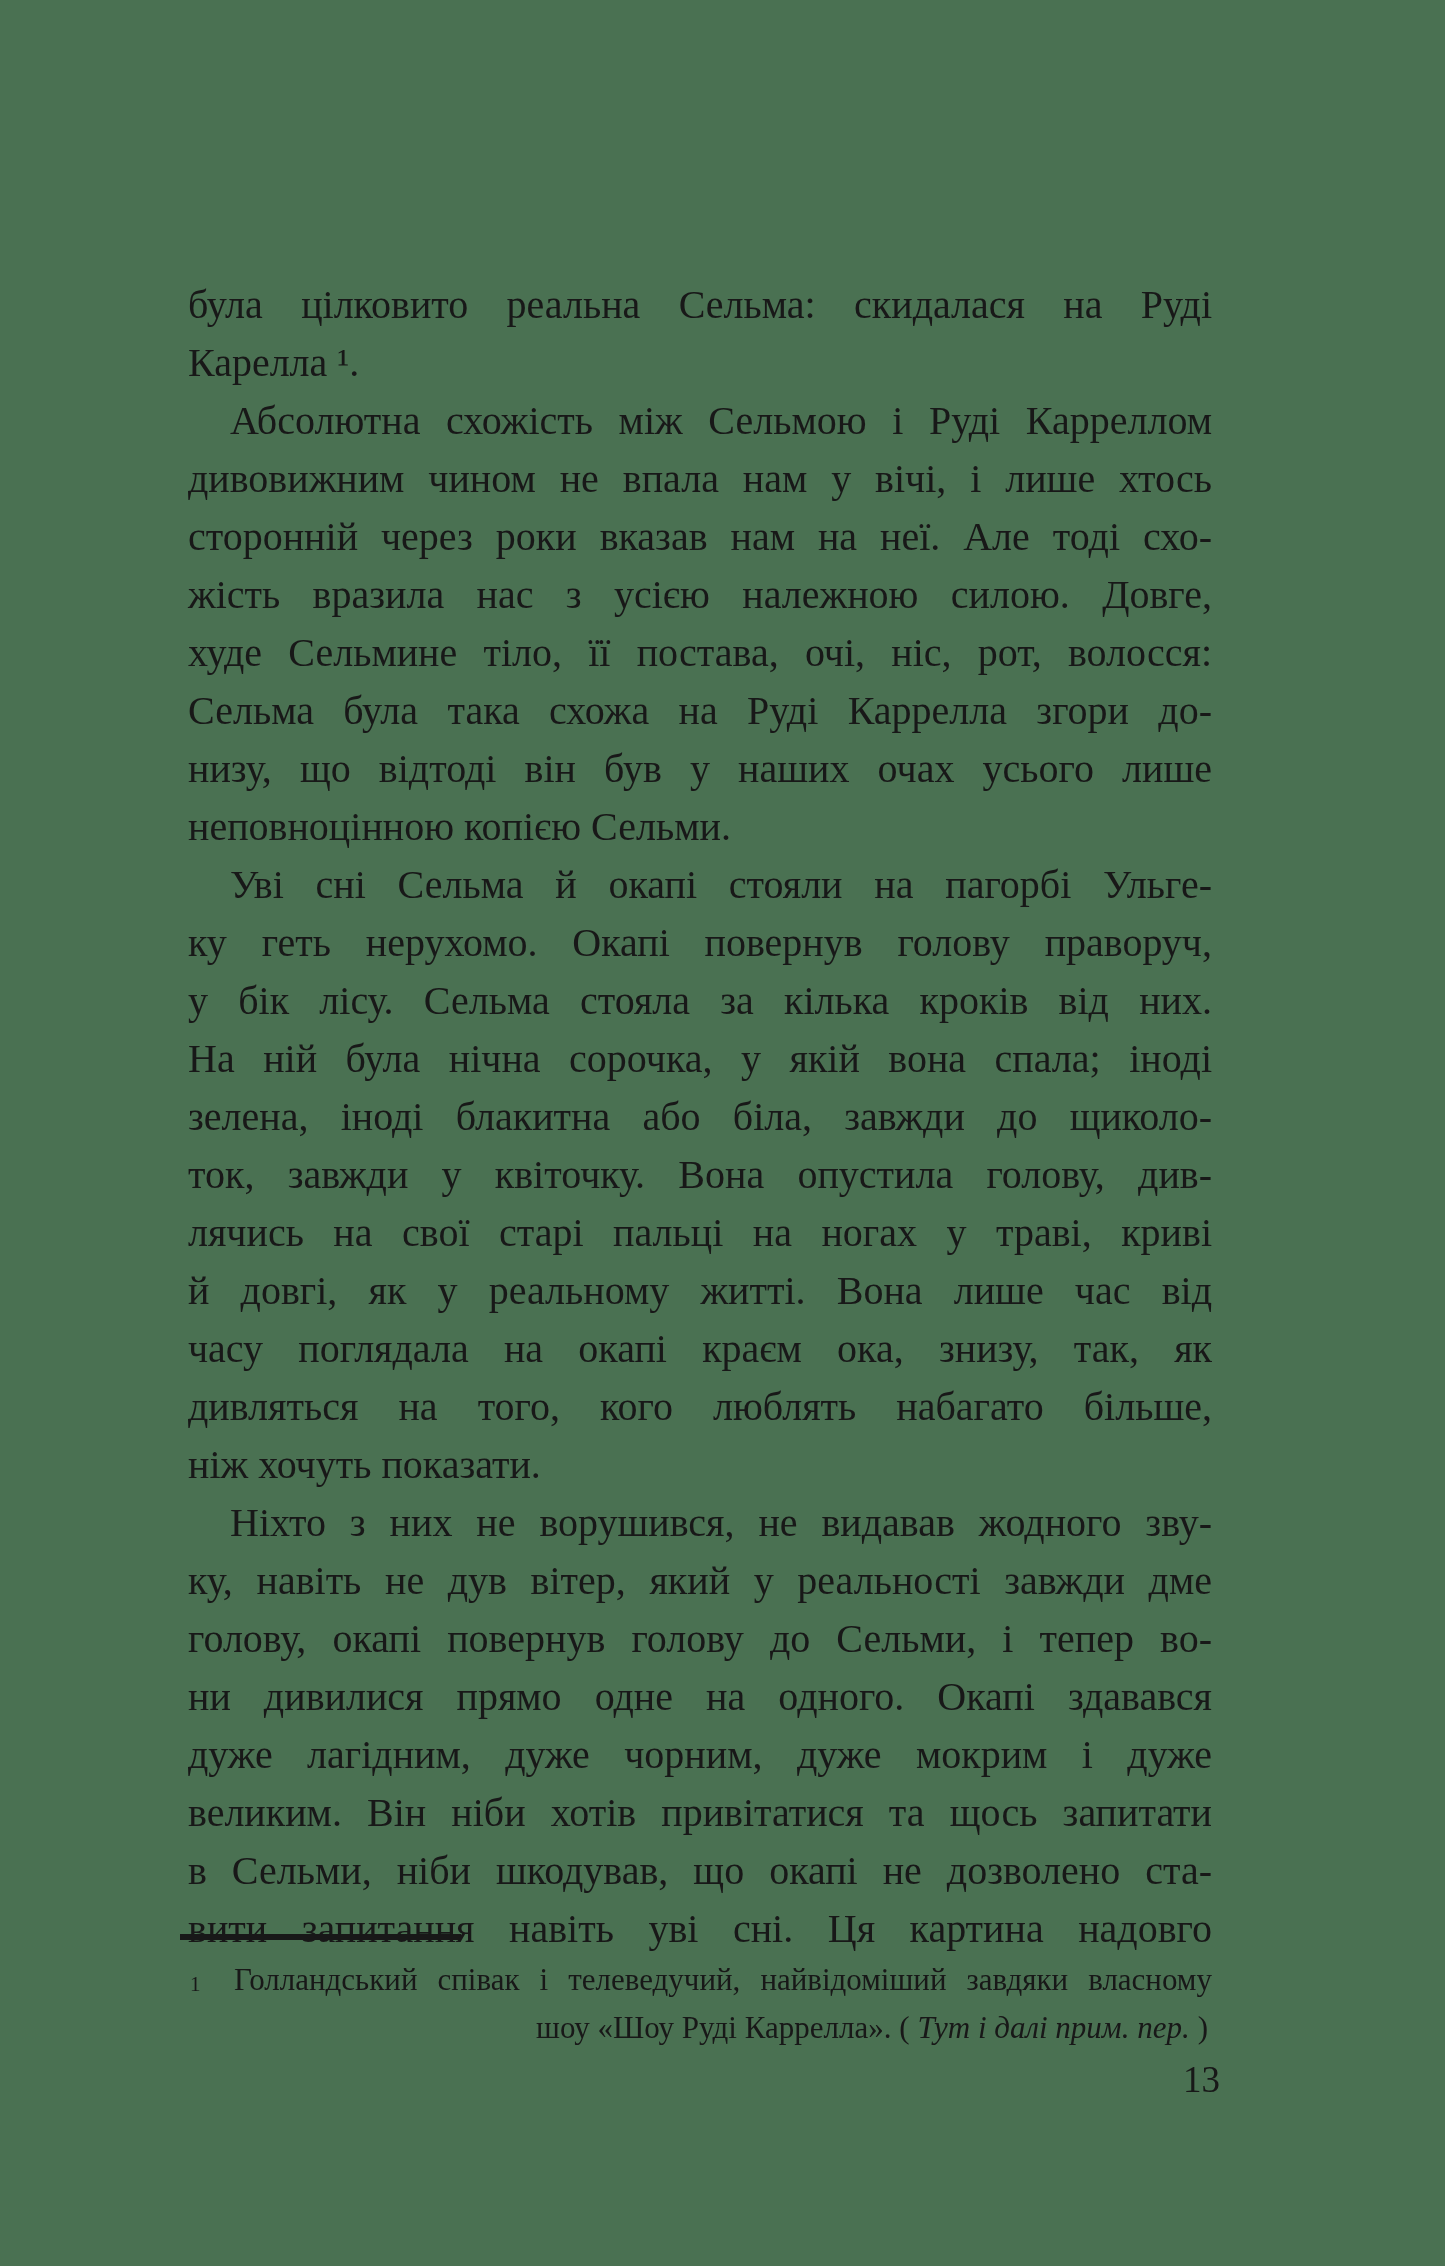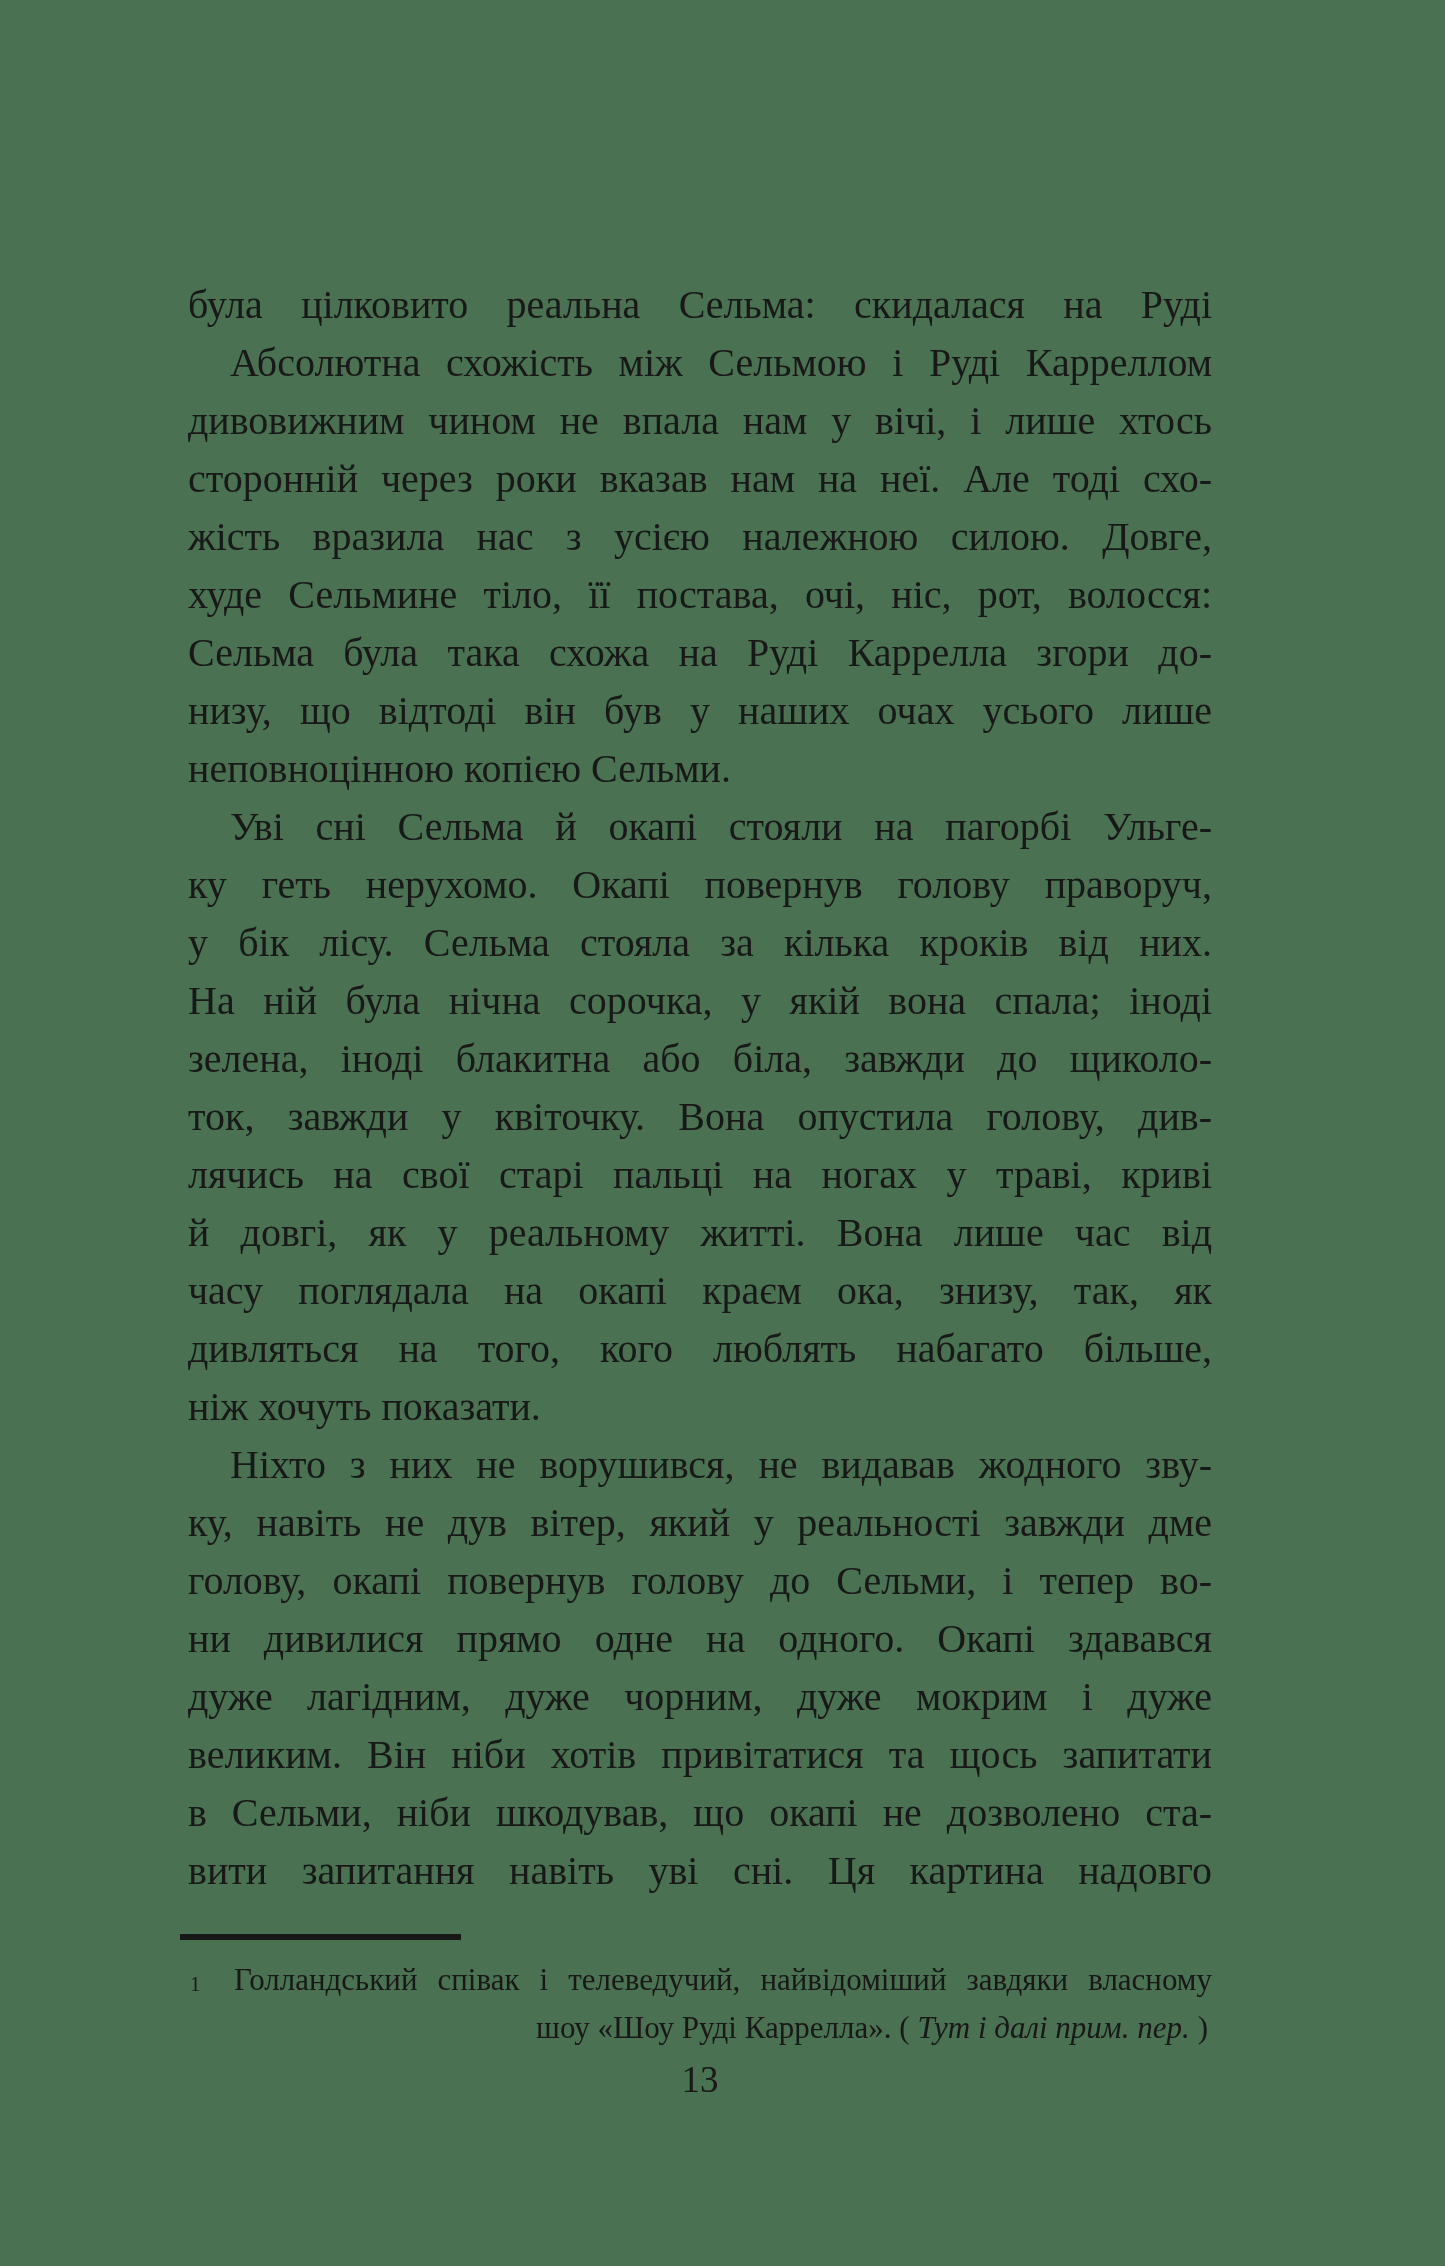--- a/index.html
+++ b/index.html
@@ -65,35 +65,36 @@
     text-align-last: justify;
     text-justify: inter-word;
   }
   .fn-line2 { text-align: right; }
   .italic { font-style: italic; }
   .page-number {
     position: absolute;
     left: 164px;
     top: 2044px;
     width: 1040px;
-    text-align: center;
+    text-align: right;
     font-size: 37px;
     line-height: 40px;
     font-weight: 500;
   }
 </style>
 </head>
 <body>
 
 <div class="page">
 
   <div class="text-block">
 
     <div>
       <div class="line">була цілковито реальна Сельма: скидалася на Руді</div>
+      <div class="line endline">Карелла ¹.</div>
     </div>
 
     <div>
       <div class="line indent">Абсолютна схожість між Сельмою і Руді Карреллом</div>
       <div class="line">дивовижним чином не впала нам у вічі, і лише хтось</div>
       <div class="line">сторонній через роки вказав нам на неї. Але тоді схо-</div>
       <div class="line">жість вразила нас з усією належною силою. Довге,</div>
       <div class="line">худе Сельмине тіло, її постава, очі, ніс, рот, волосся:</div>
       <div class="line">Сельма була така схожа на Руді Каррелла згори до-</div>
       <div class="line">низу, що відтоді він був у наших очах усього лише</div>

